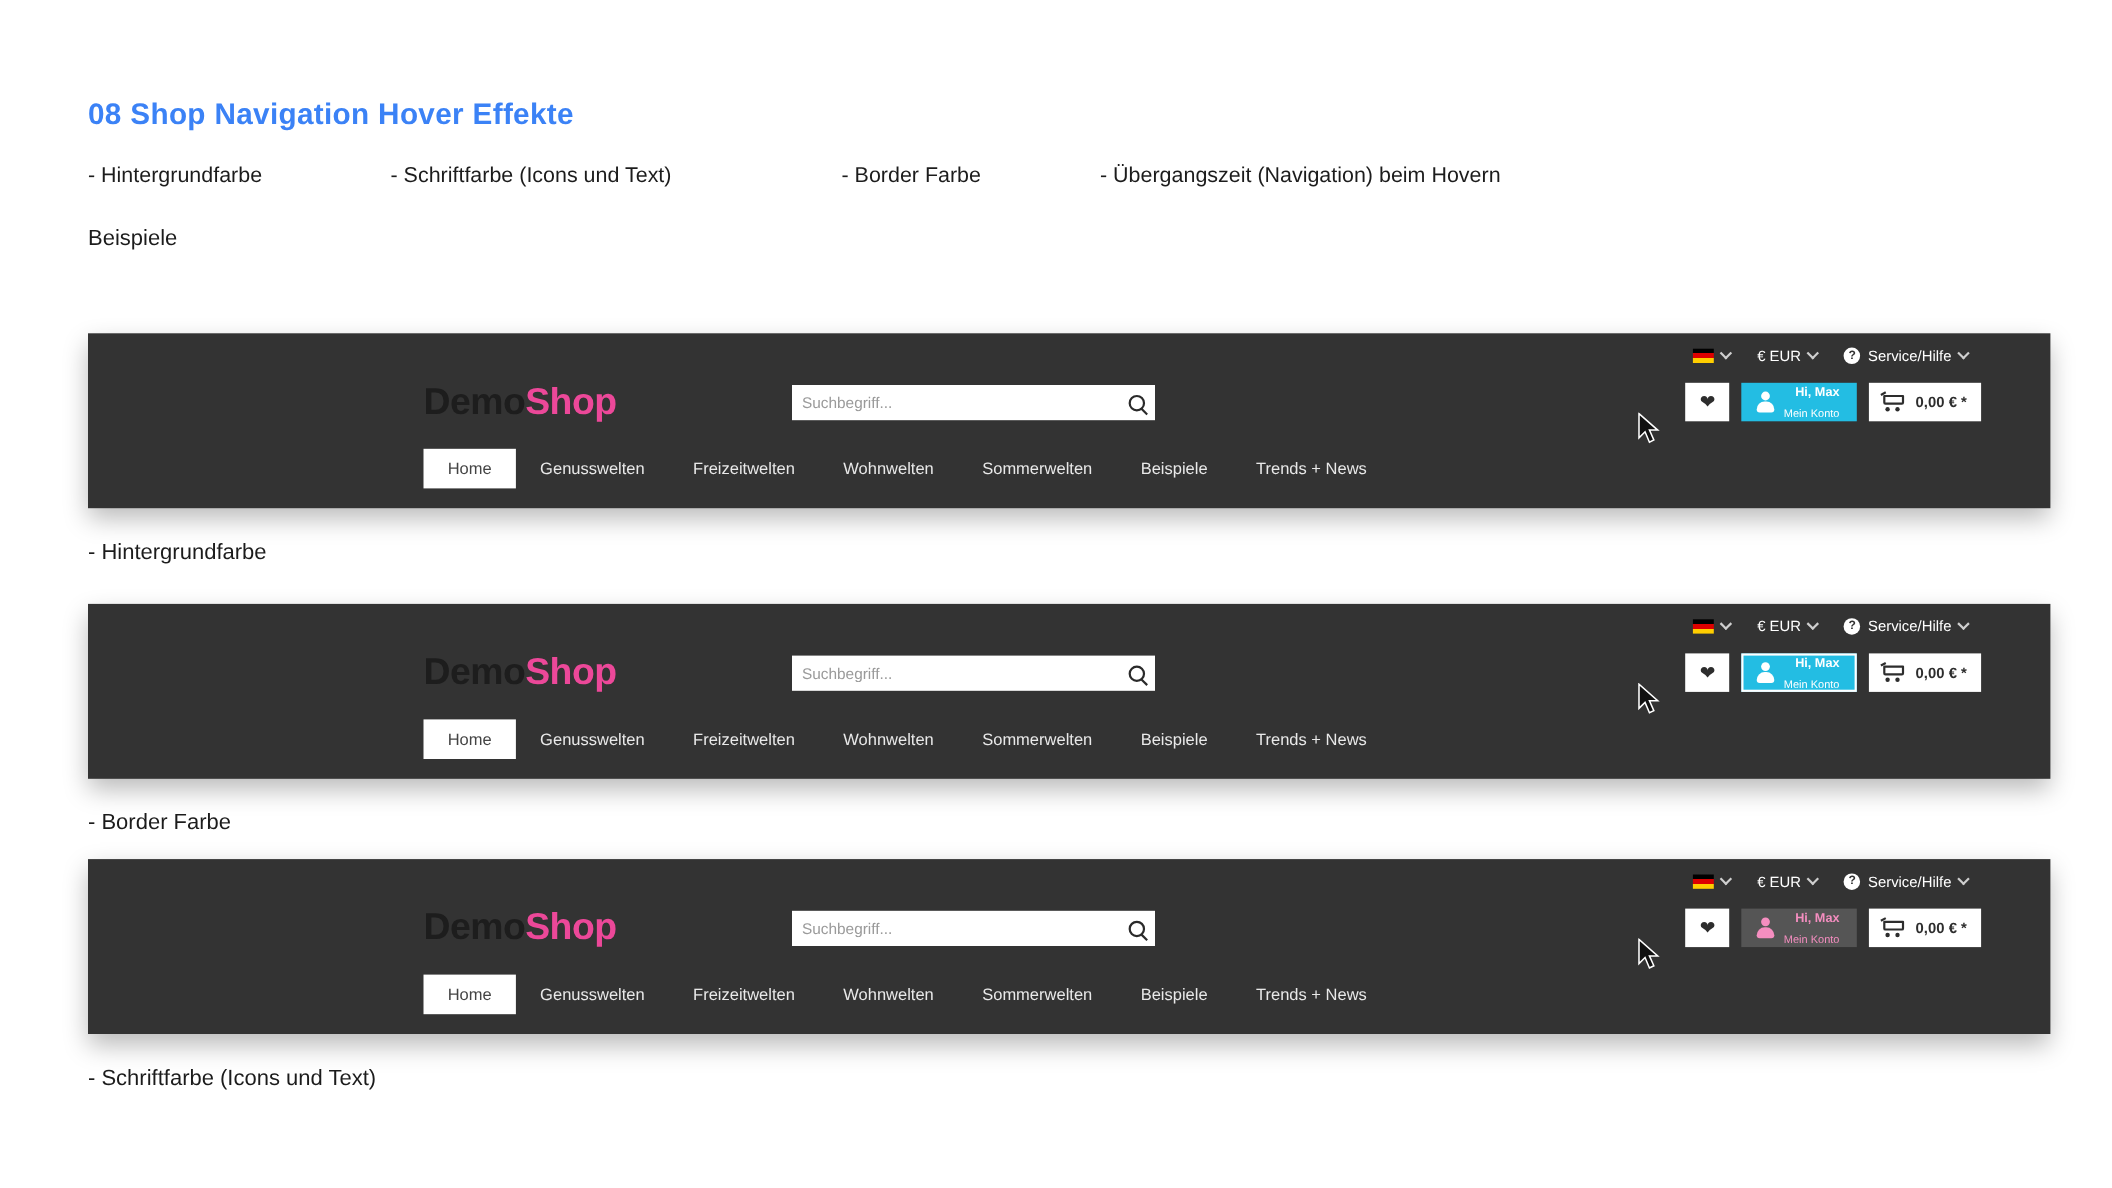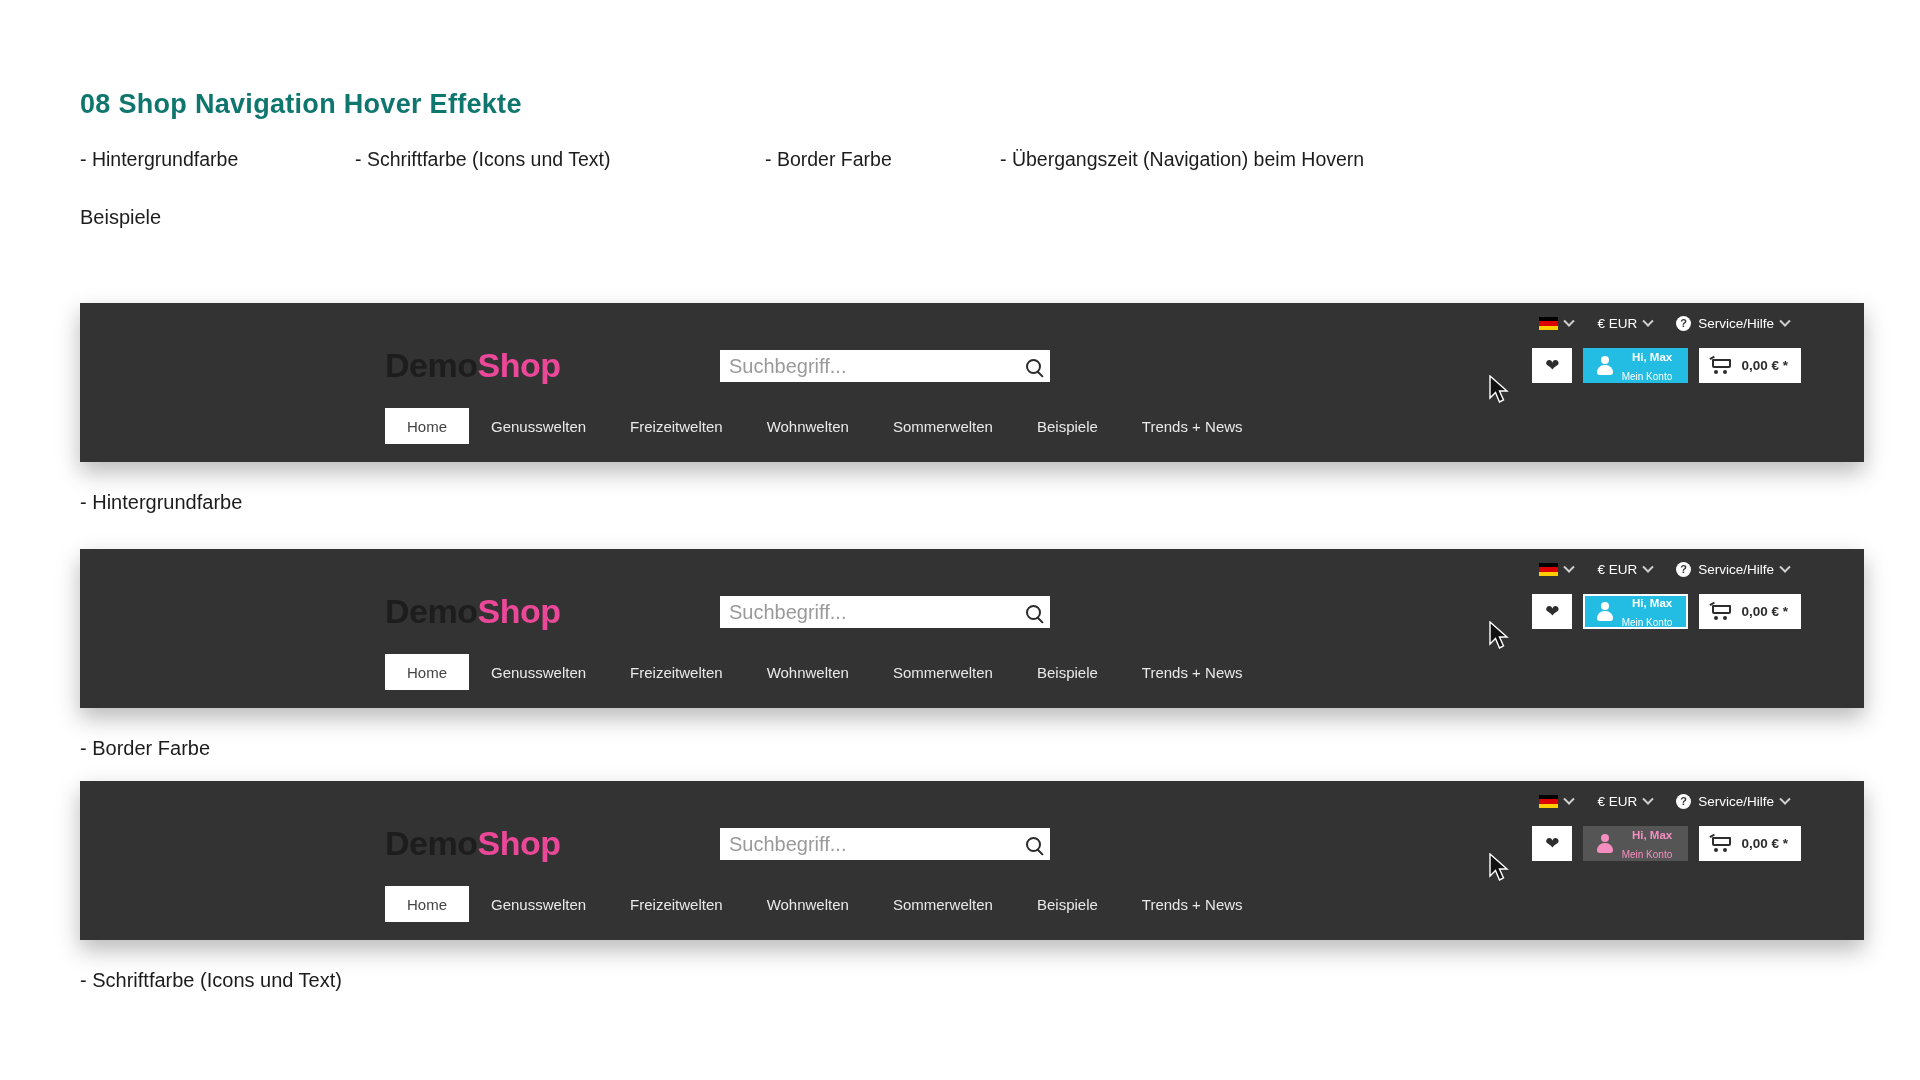--- a/index.html
+++ b/index.html
@@ -11,21 +11,21 @@
   }
   .page { position: relative; width: 1920px; height: 1080px; background: #fff; }
 
   
   .intro { position: absolute; left: 80px; top: 88px; width: 1700px; }
   .eyebrow {
     font-size: 20px; color: #1c1c1c; letter-spacing: .2px;
     line-height: 1.2; margin-bottom: 20px;
   }
   .headline {
-    font-size: 27px; font-weight: bold; color: #0f766e;
+    font-size: 27px; font-weight: bold; color: #3b82f6;
     letter-spacing: .3px; line-height: 1.25; margin-bottom: 26px;
   }
   .param-row { display: flex; align-items: baseline; font-size: 19.5px; color: #1c1c1c; }
   .param-row .param { white-space: nowrap; }
   .param-row .param:nth-child(1) { width: 275px; }
   .param-row .param:nth-child(2) { width: 410px; }
   .param-row .param:nth-child(3) { width: 235px; }
   .beispiele { margin-top: 35px; font-size: 20px; color: #1c1c1c; }
 
   
@@ -80,21 +80,21 @@
 
   
   .search {
     position: absolute; left: 640px; top: 47px;
     width: 330px; height: 32px; background: #ffffff;
     display: flex; align-items: center; padding: 0 9px;
   }
   .search input {
     flex: 1; border: none; outline: none;
     font-family: "Liberation Sans", sans-serif;
-    font-size: 20px; color: #a16207; background: transparent;
+    font-size: 14px; color: #a16207; background: transparent;
   }
   .search input::placeholder { color: #9a9a9a; }
   .mag {
     width: 15px; height: 15px; border: 2.2px solid #2a2a2a;
     border-radius: 50%; position: relative; margin-left: 6px;
   }
   .mag::after {
     content: ""; position: absolute; right: -5px; bottom: -4px;
     width: 8px; height: 2.2px; background: #2a2a2a;
     transform: rotate(45deg);

